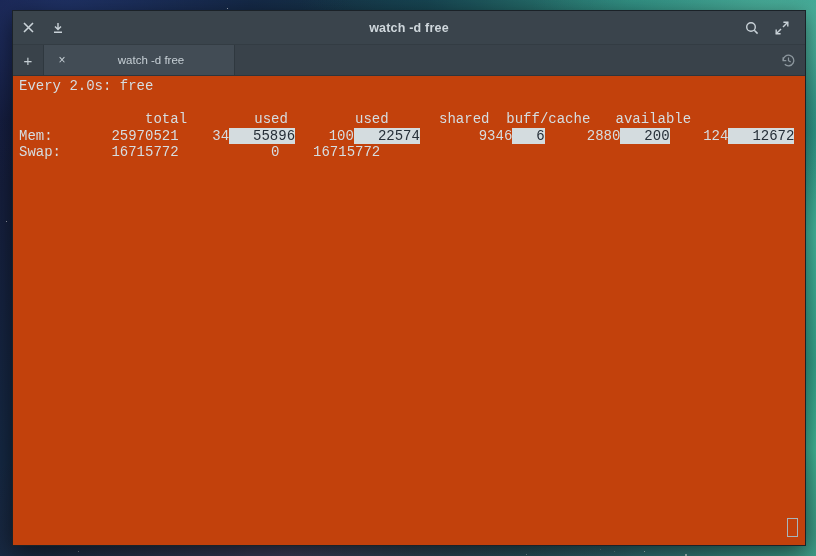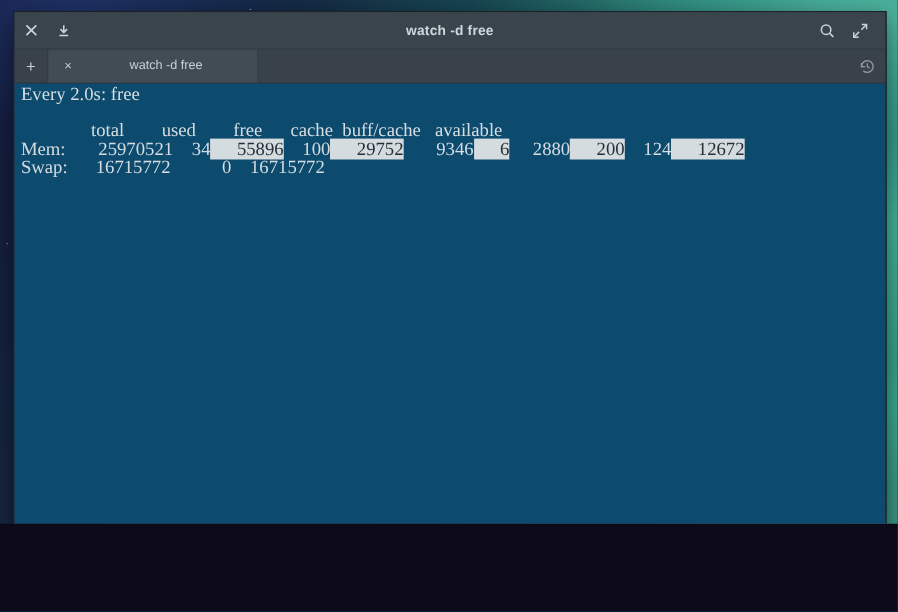--- a/index.html
+++ b/index.html
@@ -12,21 +12,21 @@
   body {
     font-family: "Liberation Sans", sans-serif;
     background: #0c0a18;
   }
 
   
   #desktop {
     position: absolute;
     inset: 0;
     width: 816px;
-    height: 476px;
+    height: 556px;
     overflow: hidden;
     background:
       radial-gradient(ellipse 340px 220px at 96% 6%, rgba(120,230,200,0.55) 0%, rgba(60,170,160,0.25) 45%, rgba(0,0,0,0) 75%),
       radial-gradient(ellipse 420px 300px at 78% 0%, rgba(78,200,170,0.42) 0%, rgba(30,110,120,0.18) 50%, rgba(0,0,0,0) 80%),
       radial-gradient(ellipse 300px 260px at 99% 42%, rgba(90,210,185,0.48) 0%, rgba(30,120,120,0.18) 50%, rgba(0,0,0,0) 82%),
       radial-gradient(ellipse 340px 200px at 8% 3%, rgba(40,70,140,0.55) 0%, rgba(20,35,80,0.25) 55%, rgba(0,0,0,0) 85%),
       radial-gradient(ellipse 420px 180px at 35% 100%, rgba(90,40,90,0.5) 0%, rgba(45,20,50,0.22) 55%, rgba(0,0,0,0) 85%),
       radial-gradient(ellipse 380px 160px at 75% 100%, rgba(40,35,80,0.45) 0%, rgba(20,18,45,0.2) 55%, rgba(0,0,0,0) 85%),
       linear-gradient(115deg, #16183a 0%, #152a44 22%, #16424c 45%, #1d6b63 66%, #2e9b84 82%, #49c2a0 100%);
   }
@@ -146,25 +146,25 @@
     width: 34px;
     display: flex;
     align-items: center;
     justify-content: center;
     color: #8d979e;
   }
 
   
   #terminal-screen {
     flex: 1;
-    background: #0c4a6e;
+    background: #c2410c;
     position: relative;
     padding: 2px 0 0 0;
-    font-family: Liberation Serif, serif;
-    font-size: 17px;
+    font-family: Liberation Mono, monospace;
+    font-size: 14px;
     line-height: 16.6px;
     color: #d6dde1;
     overflow: hidden;
   }
   .term-line {
     white-space: pre;
     padding-left: 6px;
     height: 16.6px;
   }
   .term-line.spacer { color: transparent; }
@@ -372,23 +372,23 @@
     </div>
 
     <div id="terminal-screen">
 
       <div id="header-line">
         <span>Every 2.0s: free</span>
       </div>
 
       <div class="term-line spacer">&nbsp;</div>
 
-      <div class="term-line">               total        used        free      cache  buff/cache   available</div>
-
-      <div class="term-line"><span>Mem:   </span><span>    25970521</span><span>    34</span><span class="hl">55896</span><span>    100</span><span class="hl">29752</span><span>       9346</span><span class="hl">6</span><span>     2880</span><span class="hl">200</span><span>    124</span><span class="hl">12672</span></div>
+      <div class="term-line">               total        used        used      shared  buff/cache   available</div>
+
+      <div class="term-line"><span>Mem:   </span><span>    25970521</span><span>    34</span><span class="hl">55896</span><span>    100</span><span class="hl">22574</span><span>       9346</span><span class="hl">6</span><span>     2880</span><span class="hl">200</span><span>    124</span><span class="hl">12672</span></div>
 
       <div class="term-line">Swap:      16715772           0    16715772</div>
 
       <div id="cursor-block"></div>
     </div>
 
   </div>
 </div>
 
 </body></html>

